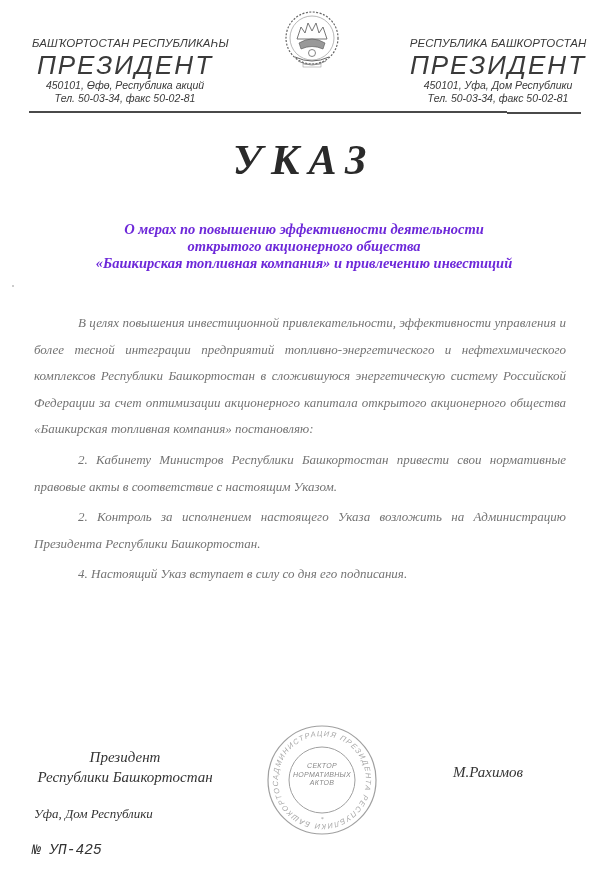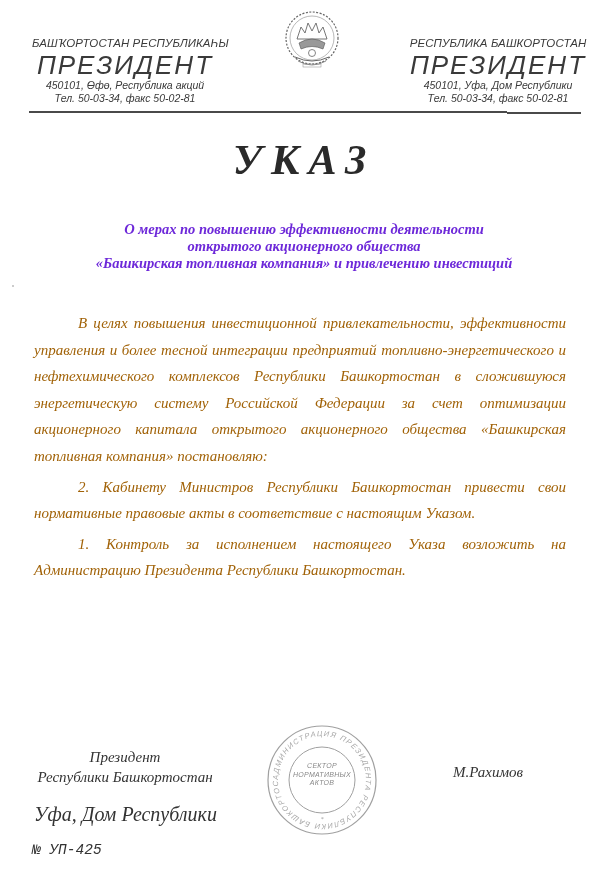--- a/index.html
+++ b/index.html
@@ -19,29 +19,29 @@
     .emblem { position: absolute; left: 279px; top: 9px; width: 58px; height: 66px; }
 
     
     .title { position: absolute; left: 0; top: 136px; width: 600px; text-align: center;
              font-family: "Liberation Serif", serif; font-weight: 700; font-size: 42px; letter-spacing: 9px; color: #2a2a2a; }
     .subtitle { position: absolute; left: 0; top: 221px; width: 600px; text-align: center;
                 font-family: "Liberation Serif", serif; font-weight: 700; font-size: 14.5px; line-height: 17px; color: #6d28d9; }
 
     
     .body { position: absolute; left: 30px; top: 310px; width: 532px;
-            font-family: "Liberation Serif", serif; font-size: 15px; line-height: 26.6px; color: #a16207; text-align: justify; }
+            font-family: "Liberation Serif", serif; font-size: 13px; line-height: 26.6px; color: #737373; text-align: justify; }
     .body p { margin: 0; text-indent: 44px; }
     .body p.item { margin-top: 4px; }
 
     
     .sig { position: absolute; font-family: "Liberation Serif", serif; font-size: 15px; color: #333; }
     .sig-title { left: 30px; top: 747px; width: 182px; text-align: center; line-height: 20px; }
     .sig-name { left: 449px; top: 764px; }
-    .place { position: absolute; left: 30px; top: 804px; font-family: "Liberation Serif", serif; font-size: 20px; color: #333; line-height: 20px; }
+    .place { position: absolute; left: 30px; top: 804px; font-family: "Liberation Serif", serif; font-size: 13px; color: #333; line-height: 20px; }
     .date, .num { position: absolute; left: 30px; font-family: "Liberation Mono", monospace; font-size: 14.5px; color: #333; }
     .date { top: 824px; }
     .num { top: 842px; left: 28px; }
 
     .stamp { position: absolute; left: 262px; top: 724px; width: 112px; height: 112px; }
     .stamp-text { position: absolute; left: 0; top: 38px; width: 112px; text-align: center;
                   font-family: "Liberation Sans", sans-serif; font-size: 7px; line-height: 8.5px; color: #888; letter-spacing: 0.3px; }
 
     .mark { position: absolute; left: 8px; top: 285px; width: 2px; height: 2px; background: #ccc; }
   </style>
@@ -86,21 +86,22 @@
     <div>О мерах по повышению эффективности деятельности</div>
     <div>открытого акционерного общества</div>
     <div>«Башкирская топливная компания» и привлечению инвестиций</div>
   </div>
 
   <div class="mark"></div>
 
   <div class="body">
     <p>В целях повышения инвестиционной привлекательности, эффективности управления и более тесной интеграции предприятий топливно-энергетического и нефтехимического комплексов Республики Башкортостан в сложившуюся энергетическую систему Российской Федерации за счет оптимизации акционерного капитала открытого акционерного общества «Башкирская топливная компания» постановляю:</p>
     <p class="item">2. Кабинету Министров Республики Башкортостан привести свои нормативные правовые акты в соответствие с настоящим Указом.</p>
-    <p class="item">1. Контроль за исполнением настоящего Указа возложить на Администрацию Президента Республики Башкортостан.</p>
+    <p class="item">2. Контроль за исполнением настоящего Указа возложить на Администрацию Президента Республики Башкортостан.</p>
+    <p class="item">4. Настоящий Указ вступает в силу со дня его подписания.</p>
   </div>
 
   <div class="sig sig-title">
     <div>Президент</div>
     <div>Республики Башкортостан</div>
   </div>
 
   <div class="stamp">
     <svg width="112" height="112" viewBox="0 0 112 112">
       <defs>

